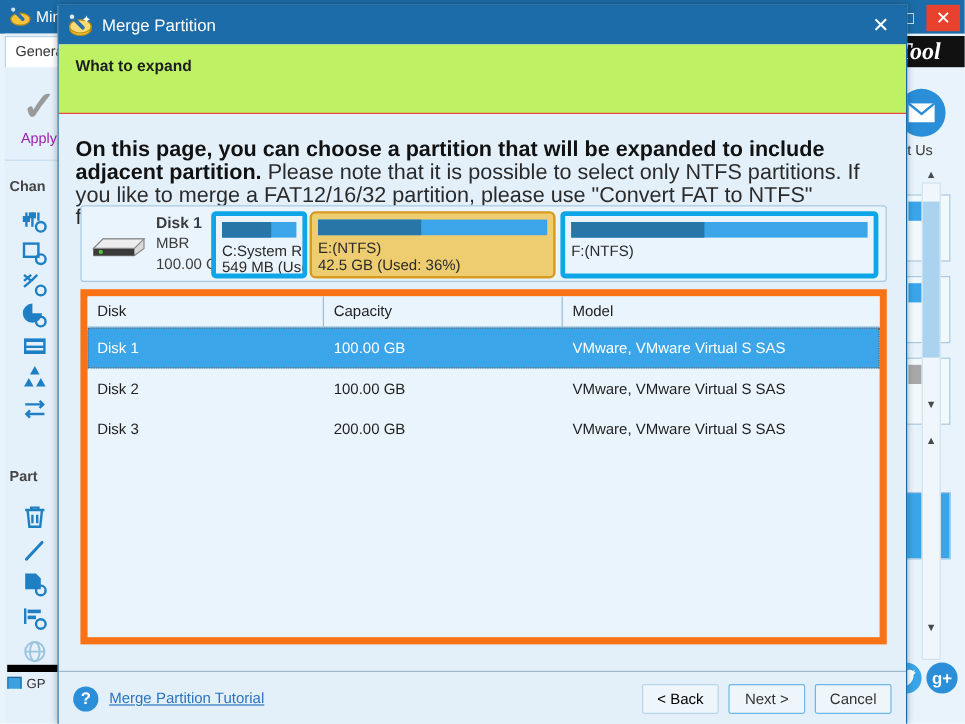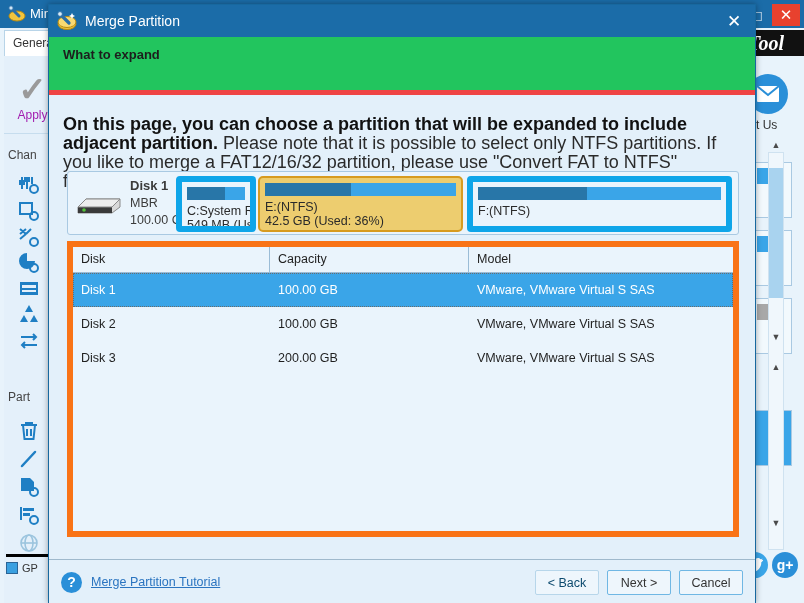--- a/index.html
+++ b/index.html
@@ -53,32 +53,32 @@
     position: absolute; left: 4px; top: 62px; width: 57px; height: 72px;
     border-bottom: 1px solid #c6ddee;
     text-align: center;
   }
   #apply-check {
     margin-top: 10px; font-size: 34px; color: #9a9a9a; line-height: 34px;
     font-weight: bold;
   }
   #apply-label { font-size: 12px; color: #a21caf; margin-top: 2px; }
   .side-heading {
-    position: absolute; left: 8px; font-size: 12px; font-weight: normal; color: #444;
+    position: absolute; left: 8px; font-size: 12px; font-weight: bold; color: #444;
     white-space: nowrap; overflow: hidden; width: 52px;
   }
   .side-icon {
     position: absolute; left: 16px; width: 26px; height: 26px;
     display: flex; align-items: center; justify-content: center;
     color: #1f7fc4;
   }
   #gpt-row {
     position: absolute; left: 6px; top: 554px; width: 58px; height: 20px;
-    display: flex; align-items: center; gap: 4px;
-    border-top: 3px solid #000000; padding-top: 4px;
+    display: flex; gap: 4px;
+    border-top: 6px solid #000000; padding-top: 4px;
     font-size: 11px; color: #333; overflow: hidden; white-space: nowrap;
   }
   #gpt-check {
     width: 12px; height: 12px; border: 1px solid #2a6496; background: #3aa0e0;
     flex: 0 0 auto;
   }
 
   
   #bg-logo {
     position: absolute; left: 744px; top: 30px; width: 60px; height: 26px;
@@ -137,21 +137,21 @@
     position: absolute; left: 36px; top: 8px;
     color: #ffffff; font-size: 14px; white-space: nowrap;
   }
   #dlg-close {
     position: absolute; left: 672px; top: 5px; width: 26px; height: 22px;
     display: flex; align-items: center; justify-content: center;
     color: #ffffff; font-size: 17px; cursor: pointer;
   }
   #dlg-header {
     position: absolute; left: 0; top: 32px; width: 706px; height: 58px;
-    background: #22c55e; border-bottom: 5px solid #ef4444;
+    background: #bef264; border-bottom: 1px solid #ef4444;
   }
   #hdr-title {
     position: absolute; left: 14px; top: 10px;
     font-size: 13px; font-weight: bold; color: #1d1d1d;
   }
   #hdr-sub {
     position: absolute; left: 40px; top: 30px;
     font-size: 12.5px; color: #333;
   }
   #dlg-body {
@@ -170,21 +170,21 @@
   }
   #disk-glyph { position: absolute; left: 8px; top: 22px; width: 46px; height: 22px; }
   #disk-name {
     position: absolute; left: 62px; top: 6px; font-size: 13px; font-weight: bold; color: #3b3b3b;
   }
   #disk-type { position: absolute; left: 62px; top: 24px; font-size: 12.5px; color: #3b3b3b; }
   #disk-size { position: absolute; left: 62px; top: 41px; font-size: 12.5px; color: #3b3b3b; }
 
   .part-box {
     position: absolute; top: 4px; height: 56px;
-    border: 6px solid #0ea5e9; border-radius: 4px; background: #eaf4fc;
+    border: 4px solid #0ea5e9; border-radius: 4px; background: #eaf4fc;
     overflow: hidden; padding: 5px 5px 0 5px;
   }
   .part-box.selected {
     background: #edcd6f; border: 2px solid #d79b20; border-radius: 5px;
   }
   .usebar {
     height: 13px; width: 100%; background: #3aa5e8; position: relative;
   }
   .usebar > i { position: absolute; left: 0; top: 0; height: 13px; background: #2876a8; display: block; }
   .part-label {
@@ -226,21 +226,21 @@
   #tutorial-link {
     position: absolute; left: 42px; top: 15px;
     font-size: 12.5px; color: #2a74c0; text-decoration: underline; cursor: pointer;
   }
   .dlg-btn {
     position: absolute; top: 10px; height: 25px;
     background: #eef6fc; border: 1px solid #6fb7e4; border-radius: 2px;
     font-size: 12.5px; color: #333; cursor: pointer;
     display: flex; align-items: center; justify-content: center;
   }
-  #btn-back { left: 486px; width: 64px; color: #0c4a6e; border-color: #b7d6ea; }
+  #btn-back { left: 486px; width: 64px; color: #000000; border-color: #b7d6ea; }
   #btn-next { left: 558px; width: 64px; }
   #btn-cancel { left: 630px; width: 64px; }
 </style>
 </head>
 <body>
 
 <div id="bg-window">
 
   <div id="bg-titlebar">
     <span id="bg-title-icon">

